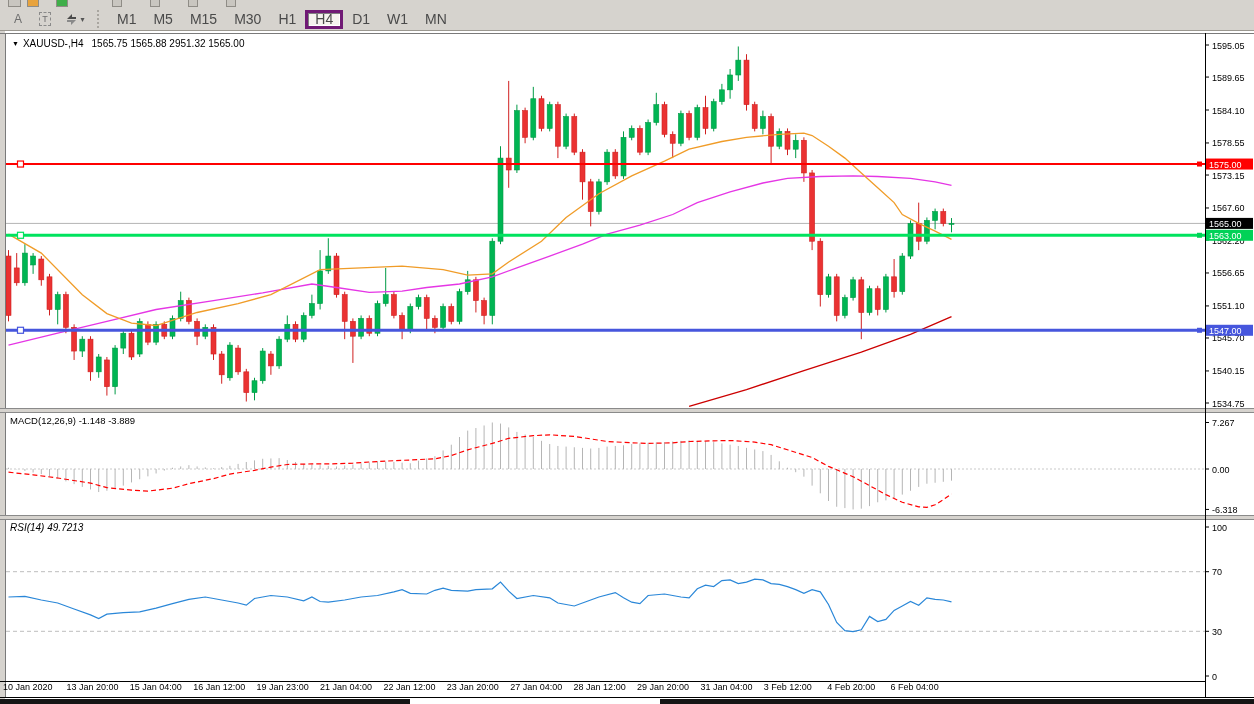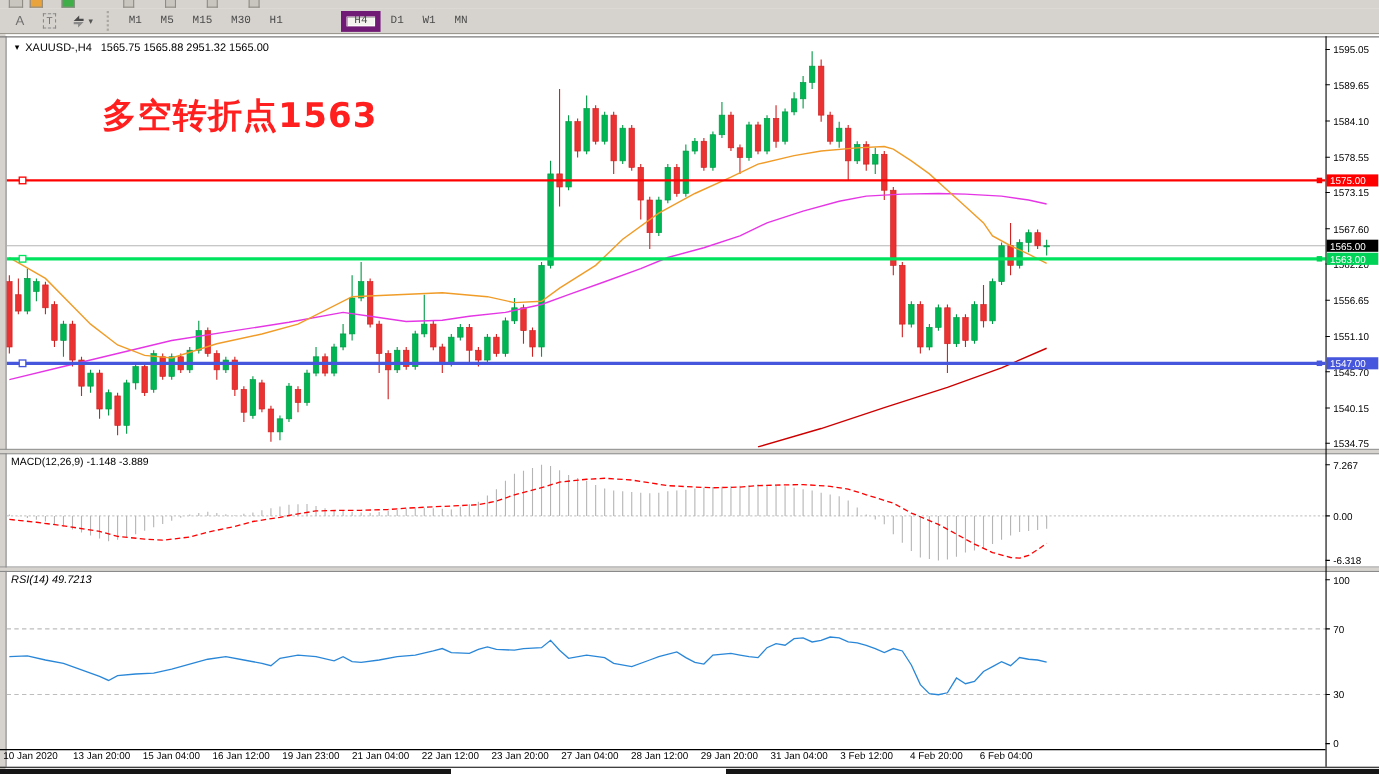--- a/index.html
+++ b/index.html
@@ -12,23 +12,23 @@
   .toolbar{position:absolute;left:0;top:8px;width:1254px;height:23px;background:#d6d3ce;
     border-bottom:1px solid #9b9890;display:flex;align-items:center;padding-left:6px;box-sizing:border-box;}
   .tbtn{height:20px;min-width:24px;display:flex;align-items:center;justify-content:center;
     background:transparent;border:1px solid transparent;color:#6e6e6e;font-size:12px;
     font-family:"Liberation Sans",sans-serif;margin-right:3px;padding:0 2px;cursor:default;}
   .tbtn .tbox{display:inline-block;border:1px dashed #8a8a8a;font-size:9px;line-height:10px;padding:1px 2px;color:#6e6e6e;}
   .tbtn .caret{font-size:8px;color:#555;margin-left:2px;}
   .tsep{width:2px;height:18px;margin:0 8px 0 4px;border-left:2px dotted #a9a6a0;}
   .tf-group{display:flex;align-items:center;}
   .tfbtn{height:19px;padding:0 7px;display:flex;align-items:center;justify-content:center;
-    font-size:10px;color:#4a4a4a;background:transparent;border:1px solid transparent;margin-right:1px;font-family:Liberation Mono, monospace;}
-  .tfbtn.selected{background:#f5f3ef;border:5px solid #701a75;
-    box-shadow:inset 1px 1px 0 #808080, inset -1px -1px 0 #ffffff;margin-left:44px;}
+    font-size:14px;color:#4a4a4a;background:transparent;border:1px solid transparent;margin-right:1px;}
+  .tfbtn.selected{background:#f5f3ef;border:3px solid #701a75;
+    box-shadow:inset 1px 1px 0 #808080, inset -1px -1px 0 #ffffff;}
   
   #chart-svg{position:absolute;left:0;top:0;width:1254px;height:704px;}
   .chart-title{position:absolute;left:12px;top:38px;font-size:10px;color:#000;}
   .chart-title .tri{font-size:7px;vertical-align:1px;margin-right:4px;color:#000;}
   .chart-title .sym{margin-right:8px;text-align:right;}
   .annotation{position:absolute;left:93px;top:84px;font-size:31px;font-weight:700;color:#ff1f1f;
     font-family:"DejaVu Sans","Liberation Sans",sans-serif;letter-spacing:1px;white-space:nowrap;}
   .macd-label{position:absolute;left:10px;top:415px;font-size:9.5px;color:#000;}
   .rsi-label{position:absolute;left:10px;top:522px;font-size:10px;color:#000;font-style:italic;}
 </style>
@@ -539,18 +539,17 @@
       </g>
       <line x1="0" y1="697.5" x2="1254" y2="697.5" stroke="#000" stroke-width="1"></line>
       <rect x="0" y="699" width="410" height="5" fill="#151515"></rect>
       <rect x="660" y="699" width="594" height="5" fill="#151515"></rect>
     </svg>
 
   <div class="chart-title">
     <span class="tri">▼</span><span class="sym">XAUUSD-,H4</span><span>1565.75 1565.88 2951.32 1565.00</span>
   </div>
 
-  <div class="annotation">多空转折点1563</div>
 
   <div class="macd-label">MACD(12,26,9) -1.148 -3.889</div>
   <div class="rsi-label">RSI(14) 49.7213</div>
 
 </div>
 
 </body></html>

